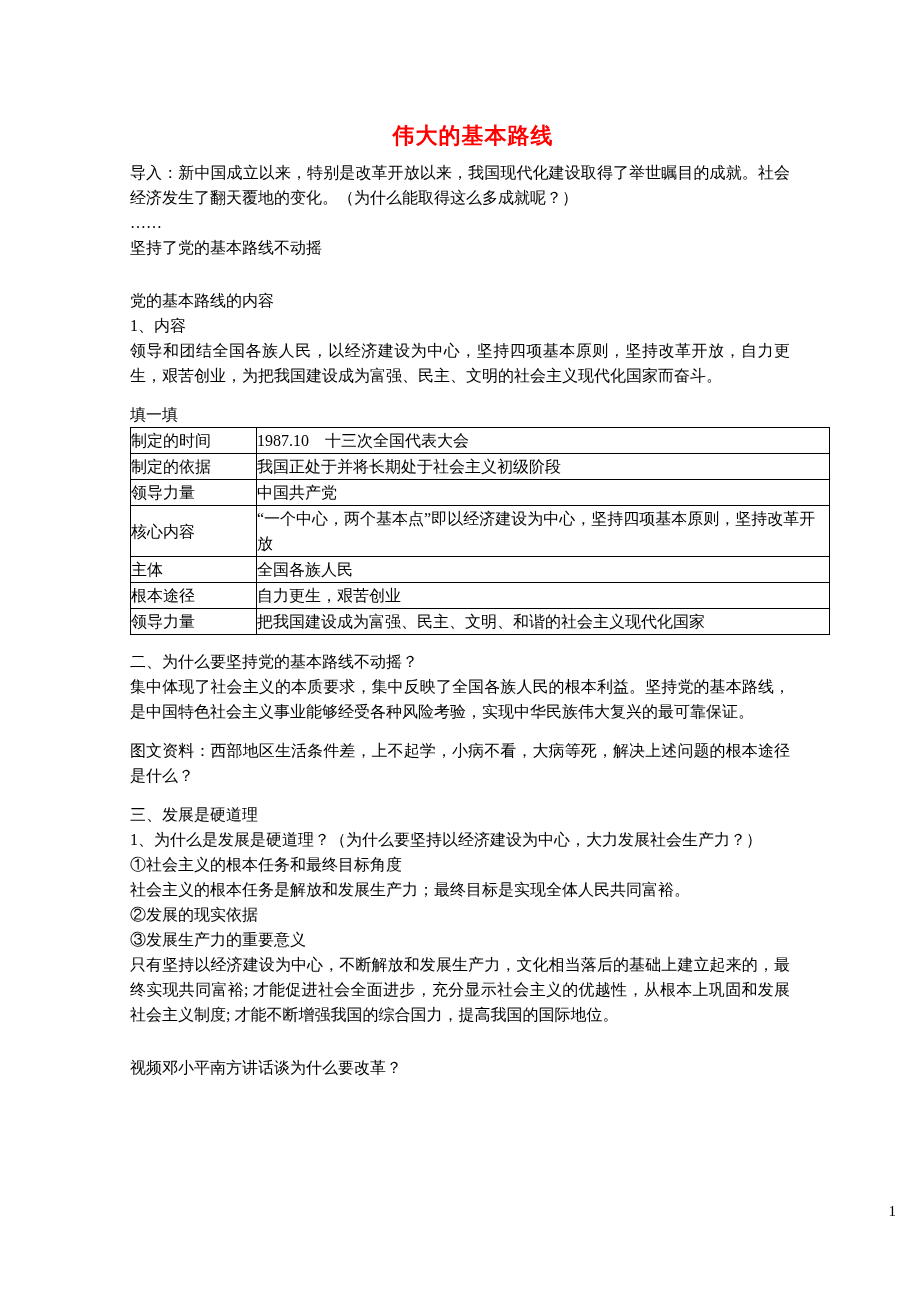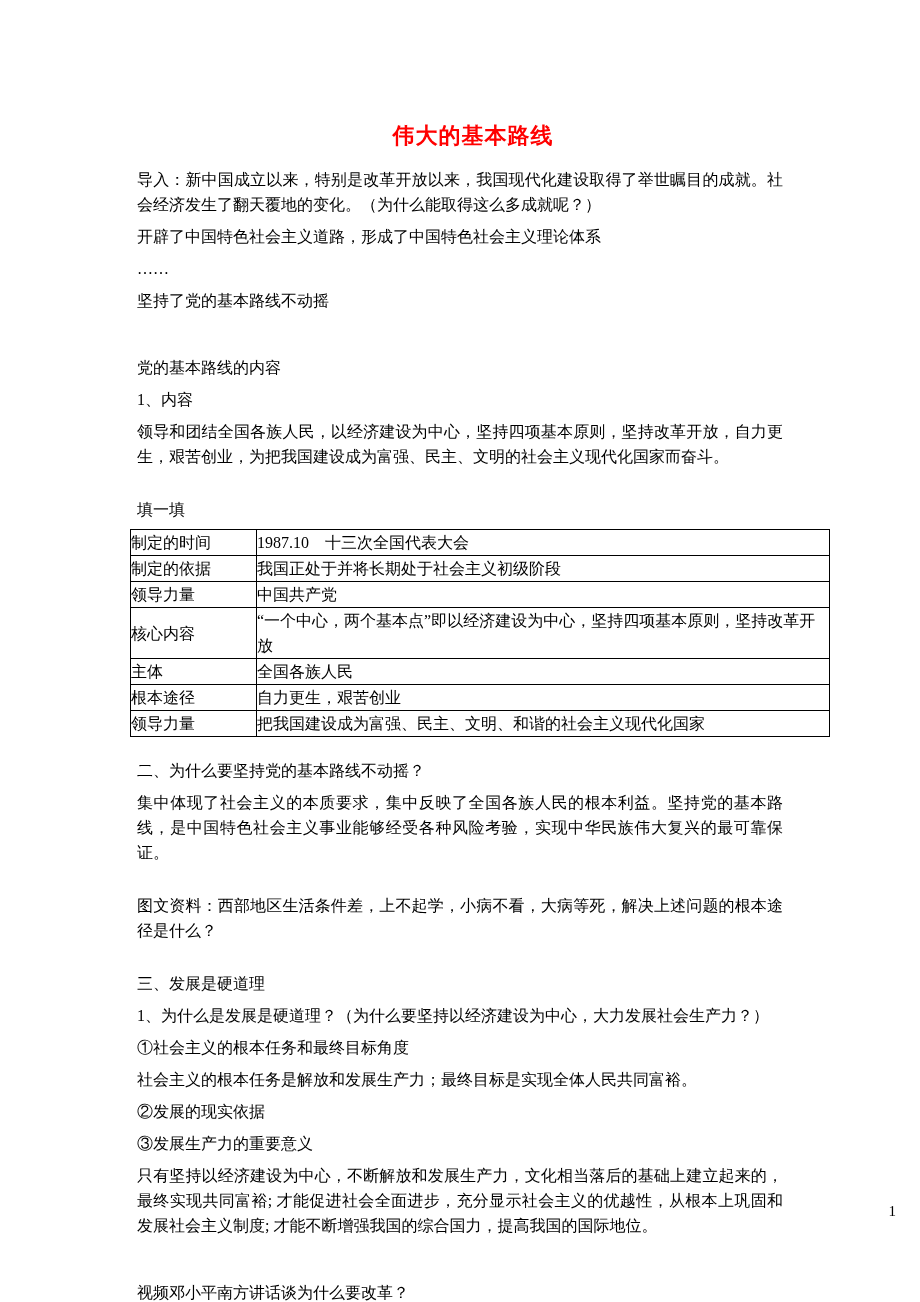--- a/index.html
+++ b/index.html
@@ -30,21 +30,21 @@
   }
   .doc-body {
     position: absolute;
     top: 160px;
     left: 130px;
     width: 660px;
     font-size: 16px;
     line-height: 25px;
   }
   .para {
-    margin: 7px;
+    margin: 0;
     text-align: justify;
     word-break: break-all;
   }
   .blank-line {
     height: 14px;
   }
   table.fill-table {
     border-collapse: collapse;
     width: 700px;
     table-layout: fixed;
@@ -66,21 +66,20 @@
     font-size: 15px;
   }
 </style>
 </head>
 <body>
 
 <div class="page">
   <h1 class="doc-title" style="color: rgb(255, 0, 0);">伟大的基本路线</h1>
   <div class="doc-body" id="doc-body">
       <p class="para">导入：新中国成立以来，特别是改革开放以来，我国现代化建设取得了举世瞩目的成就。社会经济发生了翻天覆地的变化。（为什么能取得这么多成就呢？）</p>
-      <p class="para">开辟了中国特色社会主义道路，形成了中国特色社会主义理论体系</p>
       <p class="para">……</p>
       <p class="para">坚持了党的基本路线不动摇</p>
       <div class="blank-line"></div>
       <div class="blank-line"></div>
       <p class="para">党的基本路线的内容</p>
       <p class="para">1、内容</p>
       <p class="para">领导和团结全国各族人民，以经济建设为中心，坚持四项基本原则，坚持改革开放，自力更生，艰苦创业，为把我国建设成为富强、民主、文明的社会主义现代化国家而奋斗。</p>
       <div class="blank-line"></div>
       <p class="para">填一填</p>
       <table class="fill-table">

